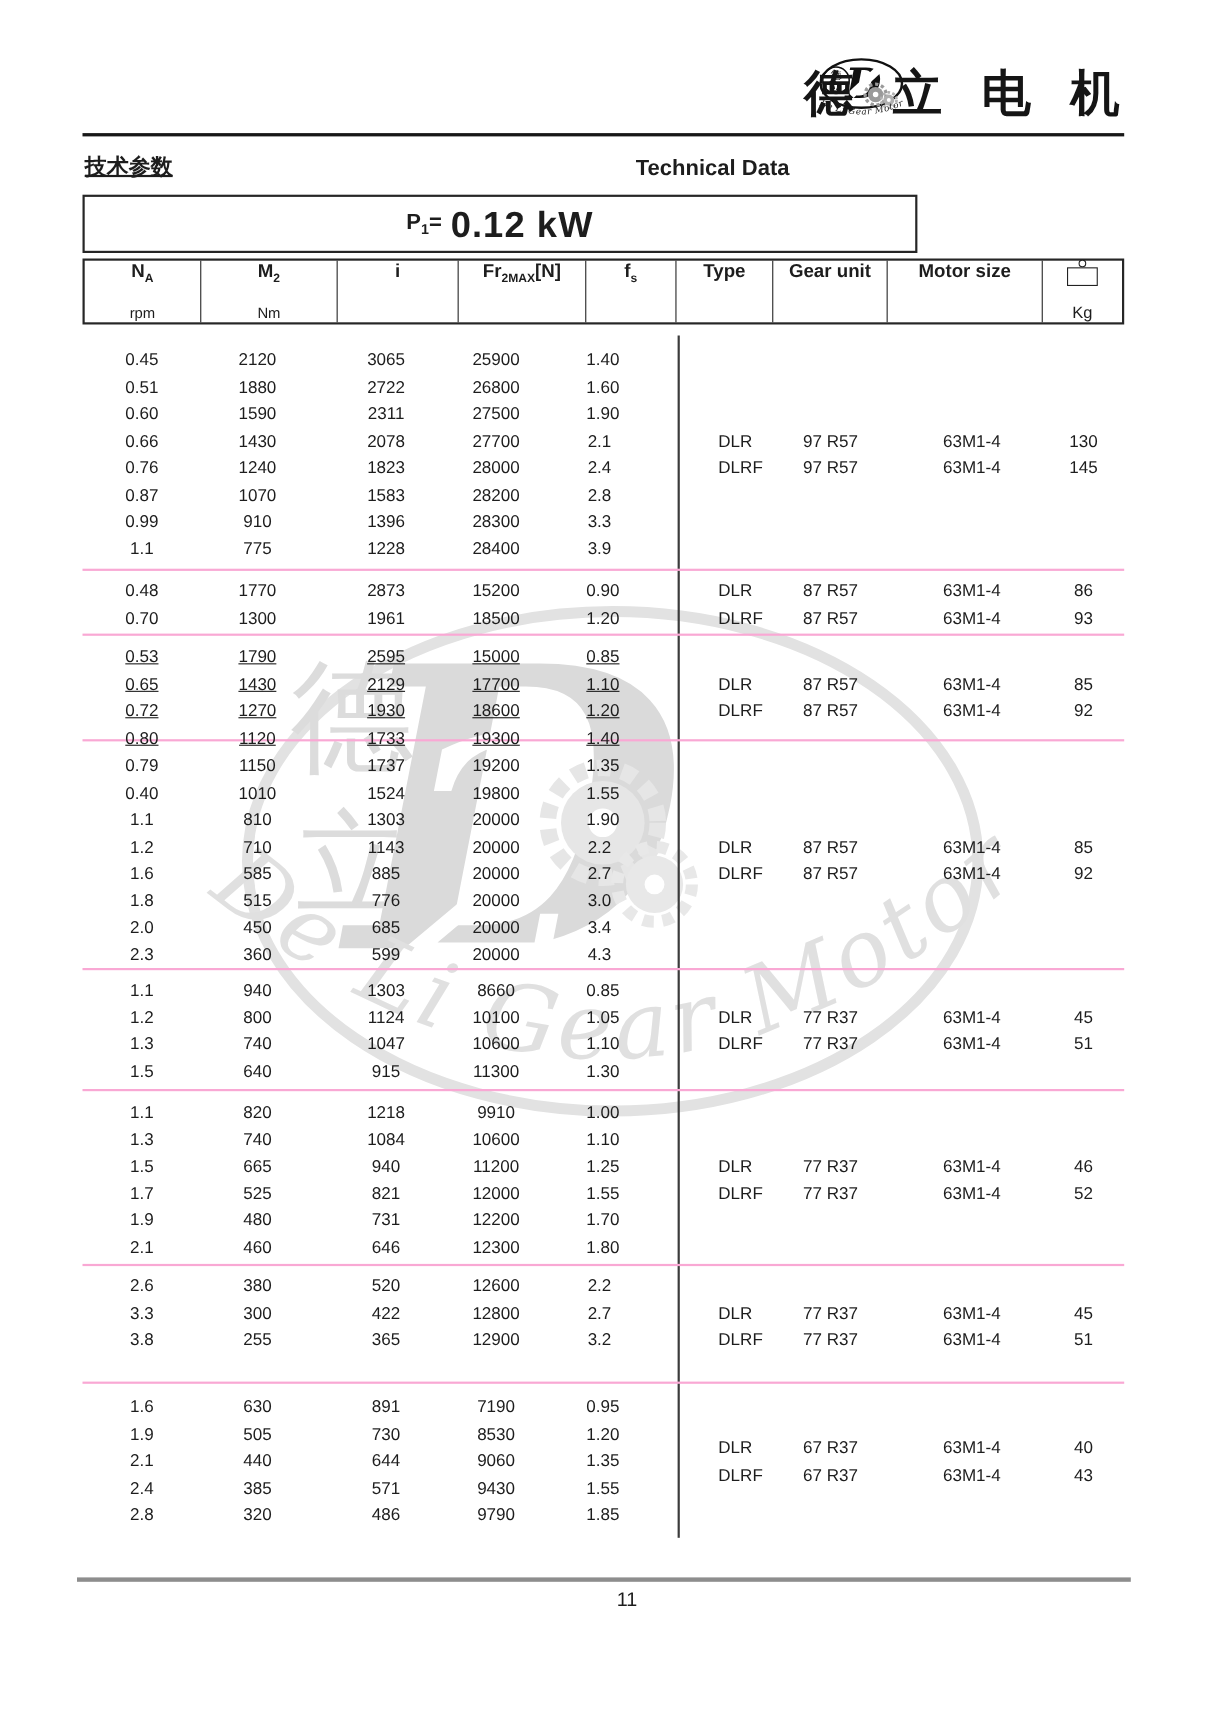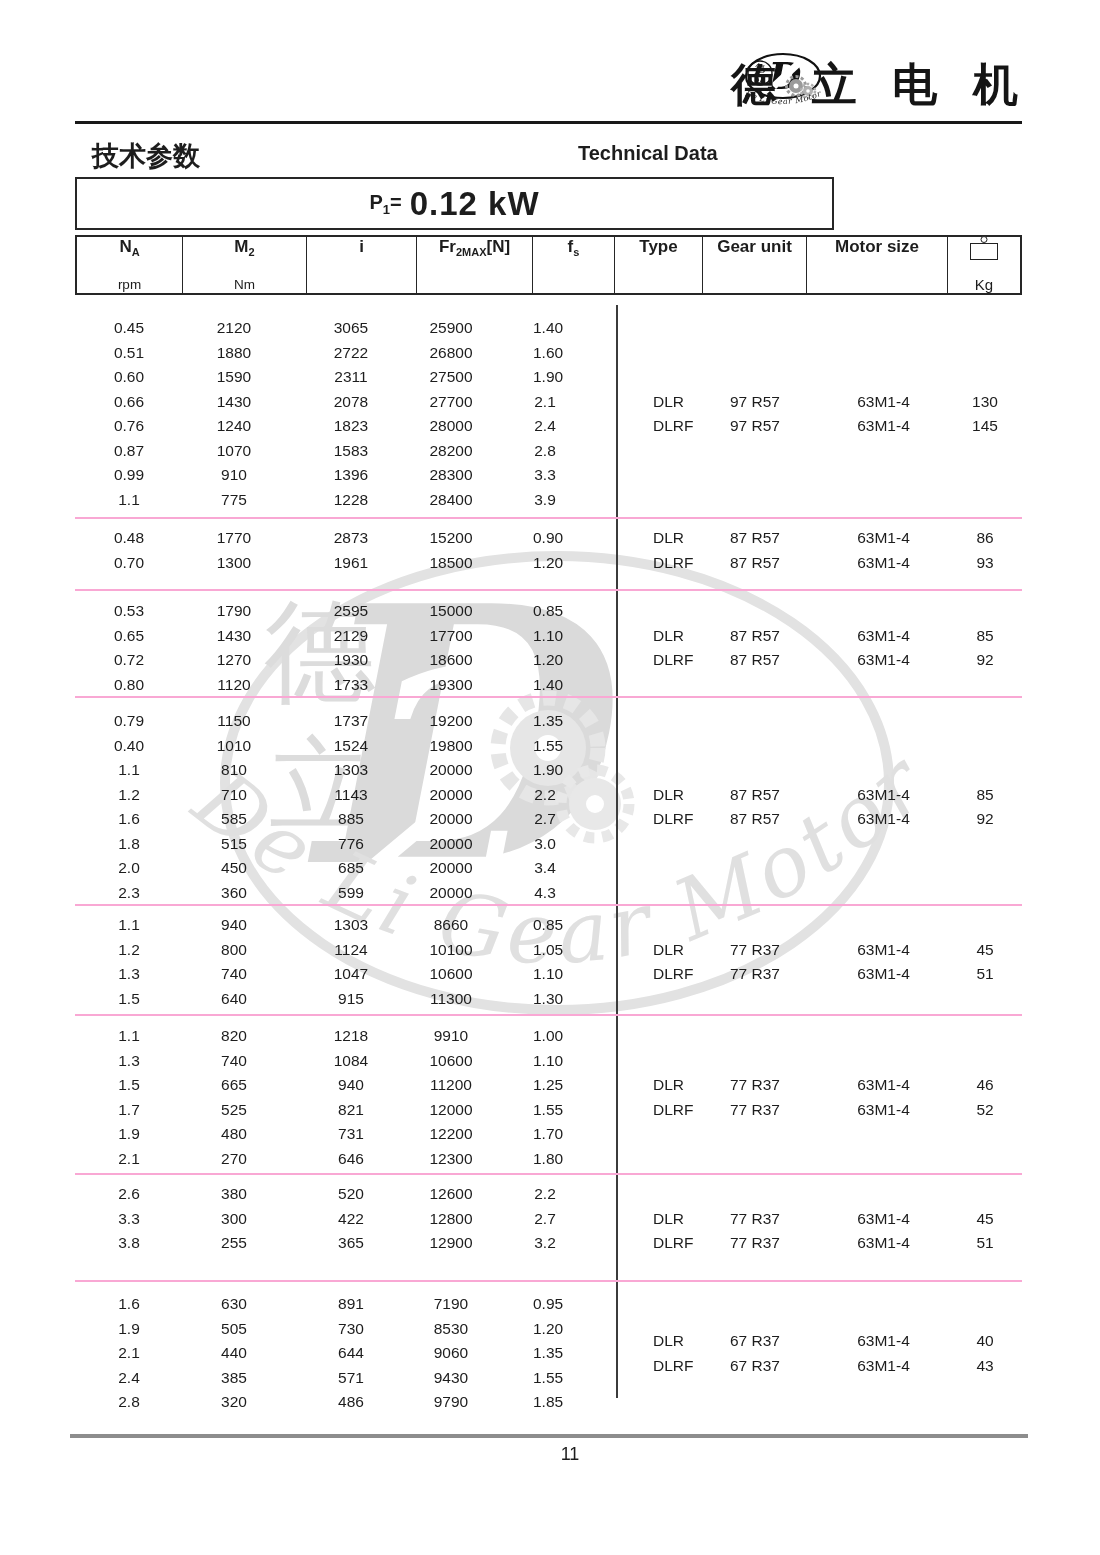--- a/index.html
+++ b/index.html
@@ -5,21 +5,21 @@
   html,body{margin:0;padding:0;background:#fff;}
   .page{position:relative;width:1100px;height:1555px;background:#ffffff;
         font-family:"Liberation Sans",sans-serif;color:#1d1d1d;overflow:hidden;}
   .wm{position:absolute;left:0;top:0;z-index:0;}
 
   
   .logo-wrap{position:absolute;left:733px;top:48px;z-index:1;}
   .brand{position:absolute;right:72px;top:55px;z-index:1;font-family:"DejaVu Serif",serif;
          font-weight:bold;font-size:45px;letter-spacing:10px;white-space:nowrap;color:#151515;}
   .top-rule{position:absolute;left:75px;top:121px;width:947px;height:3px;background:#181818;z-index:1;}
-  .sec-cn{position:absolute;left:92px;top:138px;font-size:27px;font-weight:bold;z-index:1;}
+  .sec-cn{position:absolute;left:77px;top:138px;font-size:20px;font-weight:bold;z-index:1;text-decoration:underline;}
   .sec-en{position:absolute;left:578px;top:142px;font-size:20px;font-weight:bold;z-index:1;}
 
   
   .title-box{position:absolute;left:75px;top:177px;width:759px;height:53px;border:2px solid #262626;
              box-sizing:border-box;display:flex;align-items:center;justify-content:center;z-index:1;}
   .p-small{font-weight:bold;font-size:20px;}
   .p-small sub{font-size:13px;}
   .p-big{font-weight:bold;font-size:33px;letter-spacing:1px;margin-left:8px;}
 
   
@@ -218,21 +218,21 @@
             <div class="dcell c-kg">130</div>
           </div>
           <div class="irow">
             <div class="dcell c-type">DLRF</div>
             <div class="dcell c-gear">97 R57</div>
             <div class="dcell c-motor">63M1-4</div>
             <div class="dcell c-kg">145</div>
           </div>
         </div>
       </div>
-      <div class="group" style="height: 72px;">
+      <div class="group" style="height: 59px;">
         <div class="drow" style="padding-top: 7px;">
           <div class="dcell c-na">0.48</div>
           <div class="dcell c-m2">1770</div>
           <div class="dcell c-i">2873</div>
           <div class="dcell c-fr">15200</div>
           <div class="dcell c-fs">0.90</div>
         </div>
         <div class="drow">
           <div class="dcell c-na">0.70</div>
           <div class="dcell c-m2">1300</div>
@@ -248,21 +248,21 @@
             <div class="dcell c-kg">86</div>
           </div>
           <div class="irow">
             <div class="dcell c-type">DLRF</div>
             <div class="dcell c-gear">87 R57</div>
             <div class="dcell c-motor">63M1-4</div>
             <div class="dcell c-kg">93</div>
           </div>
         </div>
       </div>
-      <div class="group" style="height: 107px;">
+      <div class="group" style="height: 96px; text-decoration: underline;">
         <div class="drow" style="padding-top: 8px;">
           <div class="dcell c-na">0.53</div>
           <div class="dcell c-m2">1790</div>
           <div class="dcell c-i">2595</div>
           <div class="dcell c-fr">15000</div>
           <div class="dcell c-fs">0.85</div>
         </div>
         <div class="drow">
           <div class="dcell c-na">0.65</div>
           <div class="dcell c-m2">1430</div>
@@ -446,21 +446,21 @@
         </div>
         <div class="drow">
           <div class="dcell c-na">1.9</div>
           <div class="dcell c-m2">480</div>
           <div class="dcell c-i">731</div>
           <div class="dcell c-fr">12200</div>
           <div class="dcell c-fs">1.70</div>
         </div>
         <div class="drow">
           <div class="dcell c-na">2.1</div>
-          <div class="dcell c-m2">270</div>
+          <div class="dcell c-m2">460</div>
           <div class="dcell c-i">646</div>
           <div class="dcell c-fr">12300</div>
           <div class="dcell c-fs">1.80</div>
         </div>
         <div class="info" style="top: 57px;">
           <div class="irow">
             <div class="dcell c-type">DLR</div>
             <div class="dcell c-gear">77 R37</div>
             <div class="dcell c-motor">63M1-4</div>
             <div class="dcell c-kg">46</div>

